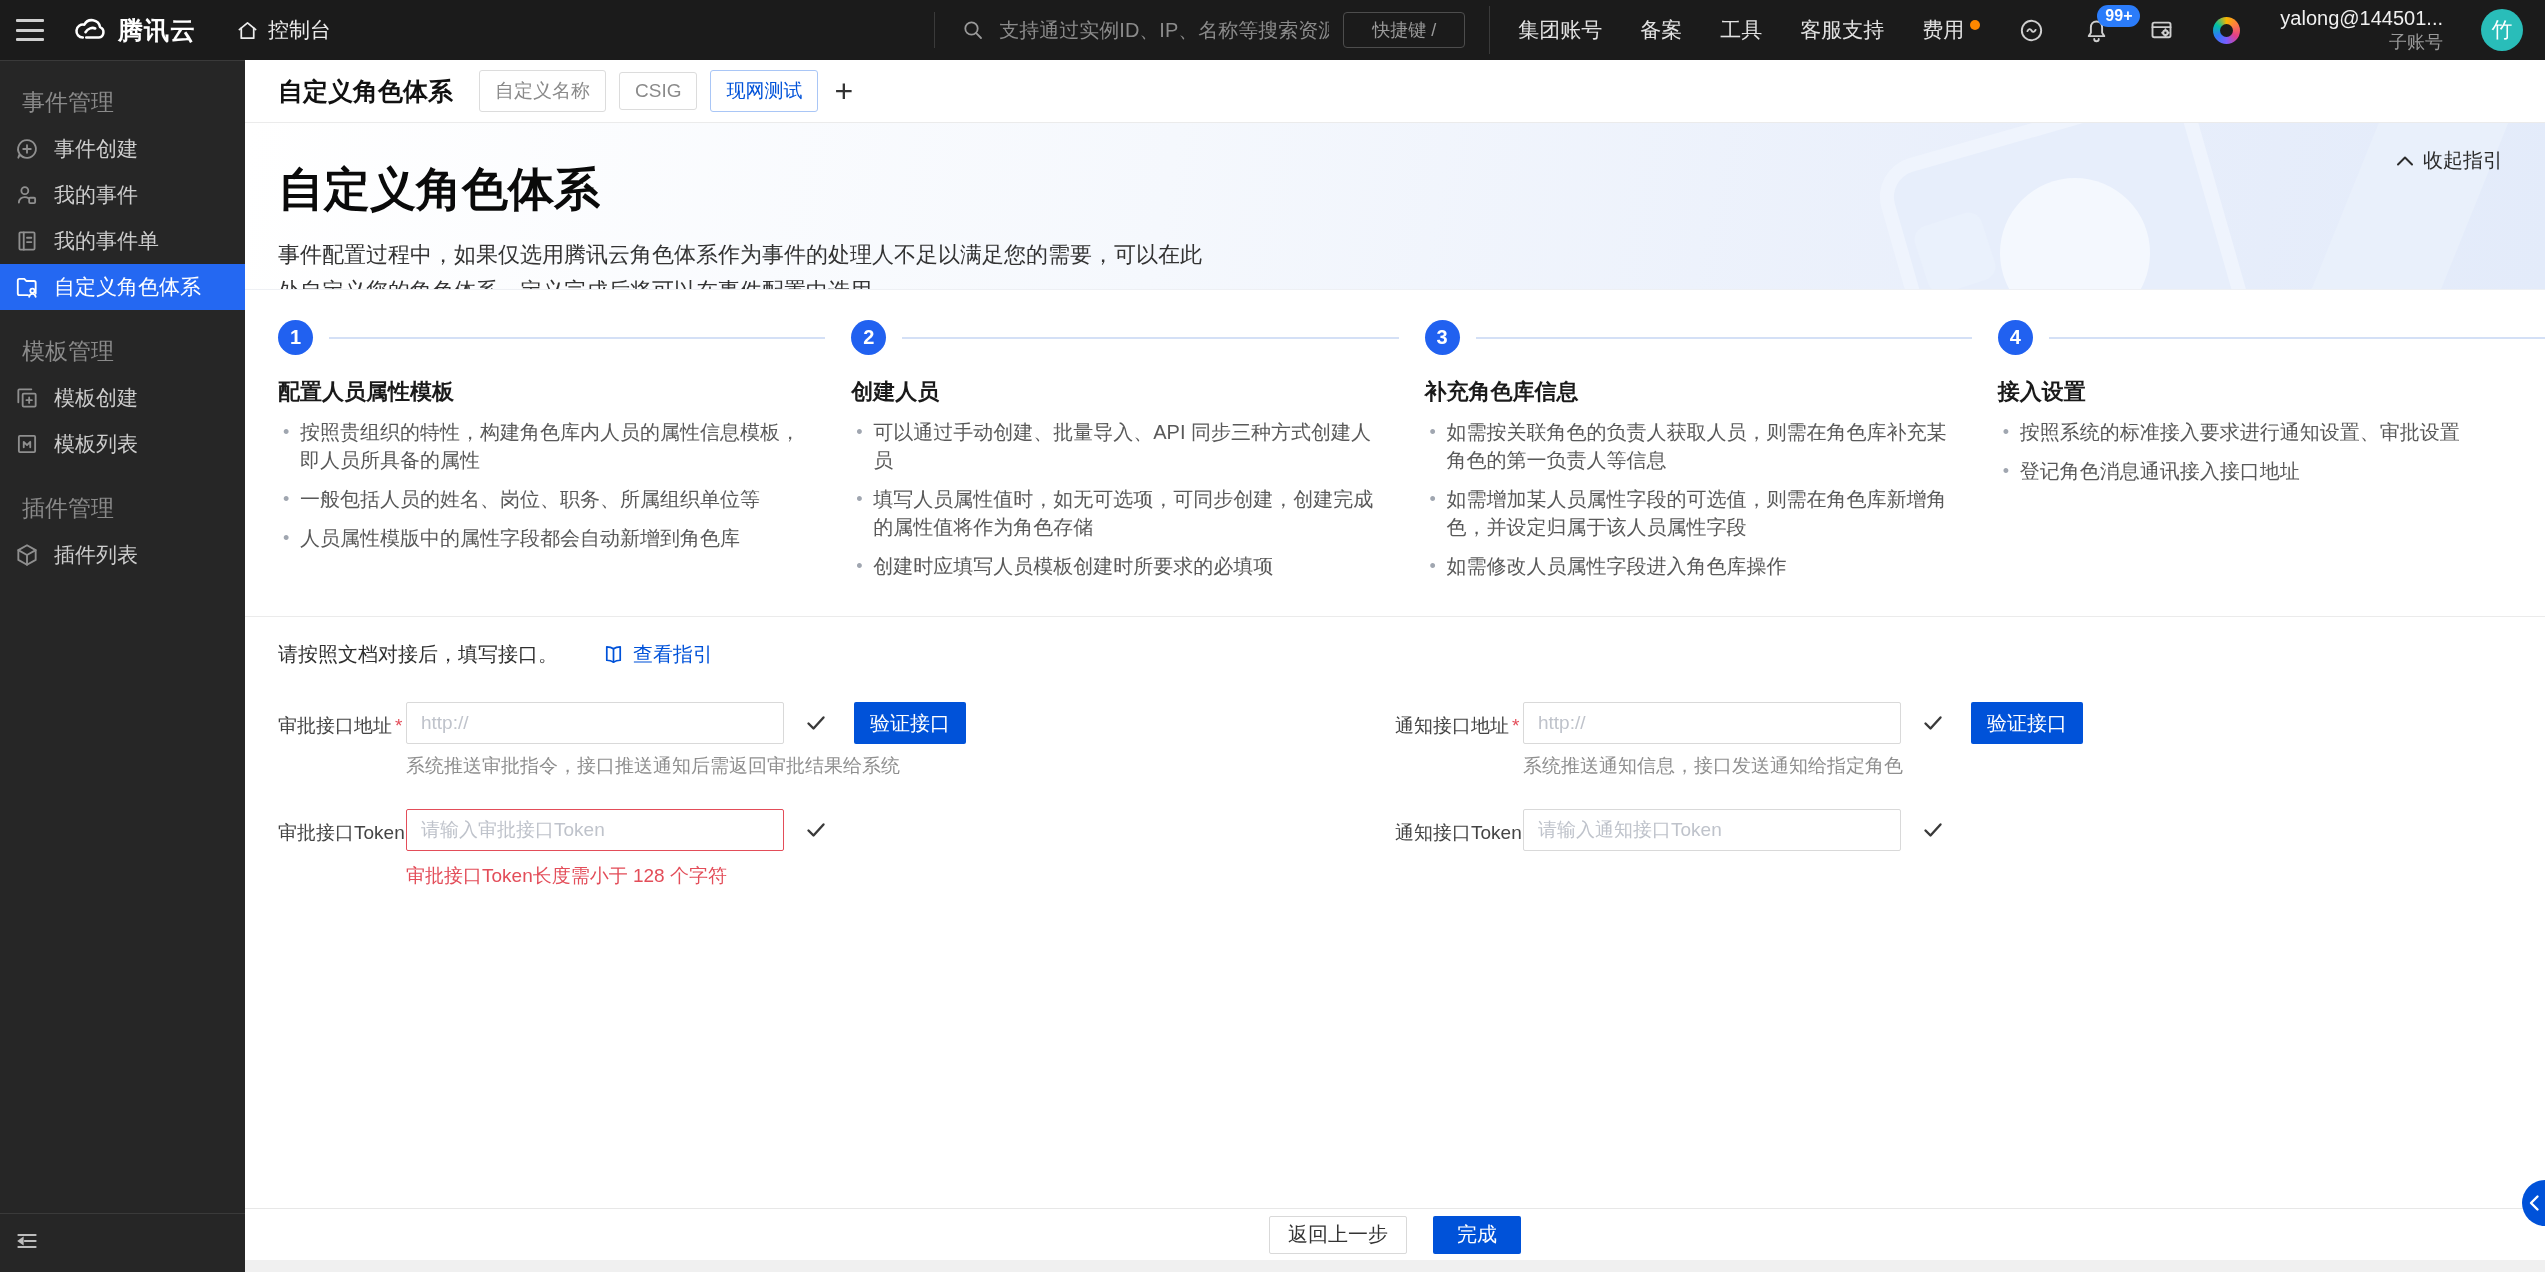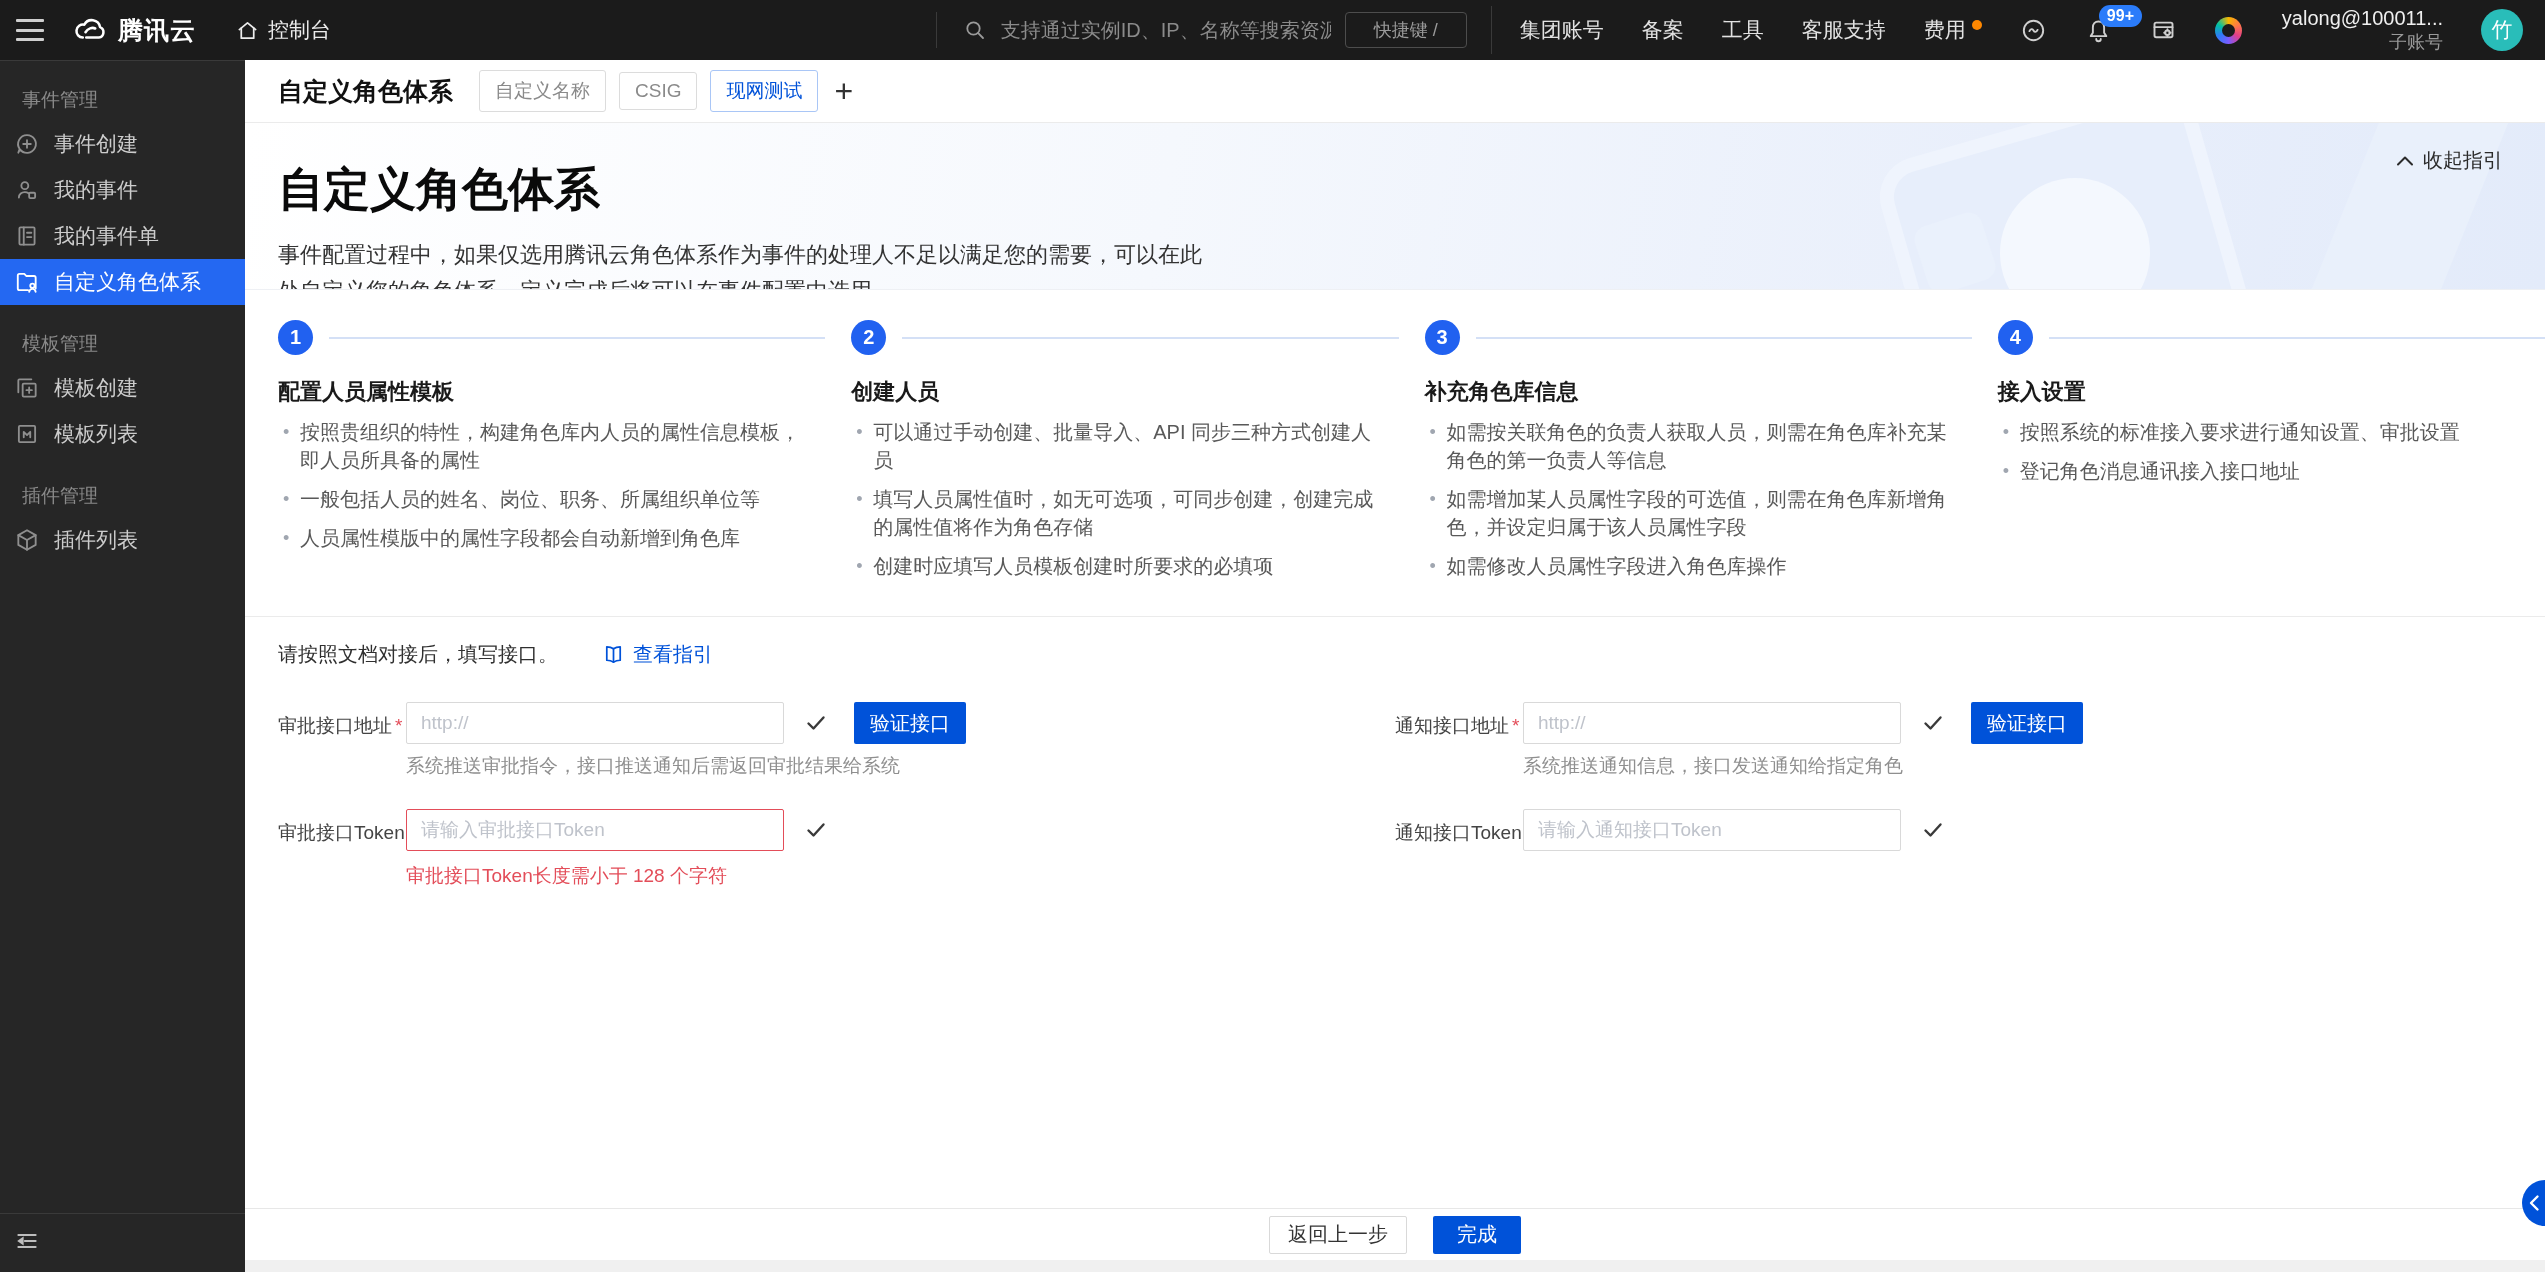--- a/index.html
+++ b/index.html
@@ -40,21 +40,21 @@
   .avatar { width:42px; height:42px; border-radius:50%; background:var(--avatar,#29bdb9); color:#fff; font-size:21px;
     display:flex; align-items:center; justify-content:center; cursor:pointer; }
 
   
   .app-body { flex:1; display:flex; min-height:0; }
 
   
   .sidebar { width:245px; flex:0 0 245px; background:#262626; color:#c3c3c3; display:flex; flex-direction:column; }
   .sb-title { color:#fff; font-size:25px; font-weight:bold; padding:26px 22px 24px; }
   .sb-divider { height:1px; background:#3a3a3a; }
-  .sb-section-label { color:#8a8a8a; font-size:19px; padding:26px 22px 8px; }
+  .sb-section-label { color:#8a8a8a; font-size:23px; padding:26px 22px 8px; }
   .sb-item { height:46px; display:flex; align-items:center; padding:0 0 0 14px; gap:14px; font-size:21px; cursor:pointer; color:#cccccc; }
   .sb-item svg { width:26px; height:26px; color:#8f8f8f; flex:0 0 26px; }
   .sb-item.active { background:var(--sidebar-active,#2468f2); color:#fff; }
   .sb-item.active svg { color:#fff; }
   .sb-spacer { flex:1; }
   .sb-footer { border-top:1px solid #3a3a3a; padding:14px; }
   .sb-footer svg { width:26px; height:26px; color:#bdbdbd; cursor:pointer; }
 
   
   .main { flex:1; display:flex; flex-direction:column; background:#fff; min-width:0; }
@@ -190,21 +190,21 @@
       <span class="tb-icon">
         <svg viewBox="0 0 24 24" fill="none" stroke="currentColor" stroke-width="1.7" stroke-linecap="round" stroke-linejoin="round">
           <rect x="4" y="5" width="16" height="13" rx="1.5"></rect>
             <path d="M4 9h16"></path>
             <circle cx="15.5" cy="14" r="2"></circle>
             <path d="M15.5 10.8v1M15.5 16.2v1M12.6 14h1M17.4 14h1"></path>
         </svg>
       </span>
       <span class="pinwheel"></span>
       <div class="account">
-        <span class="account-name">yalong@100011...</span>
+        <span class="account-name">yalong@144501...</span>
         <span class="account-type">子账号</span>
       </div>
       <div class="avatar">竹</div>
     </div>
   </header>
 
   <div class="app-body">
 
     <aside class="sidebar">
       <div class="sb-divider"></div>

